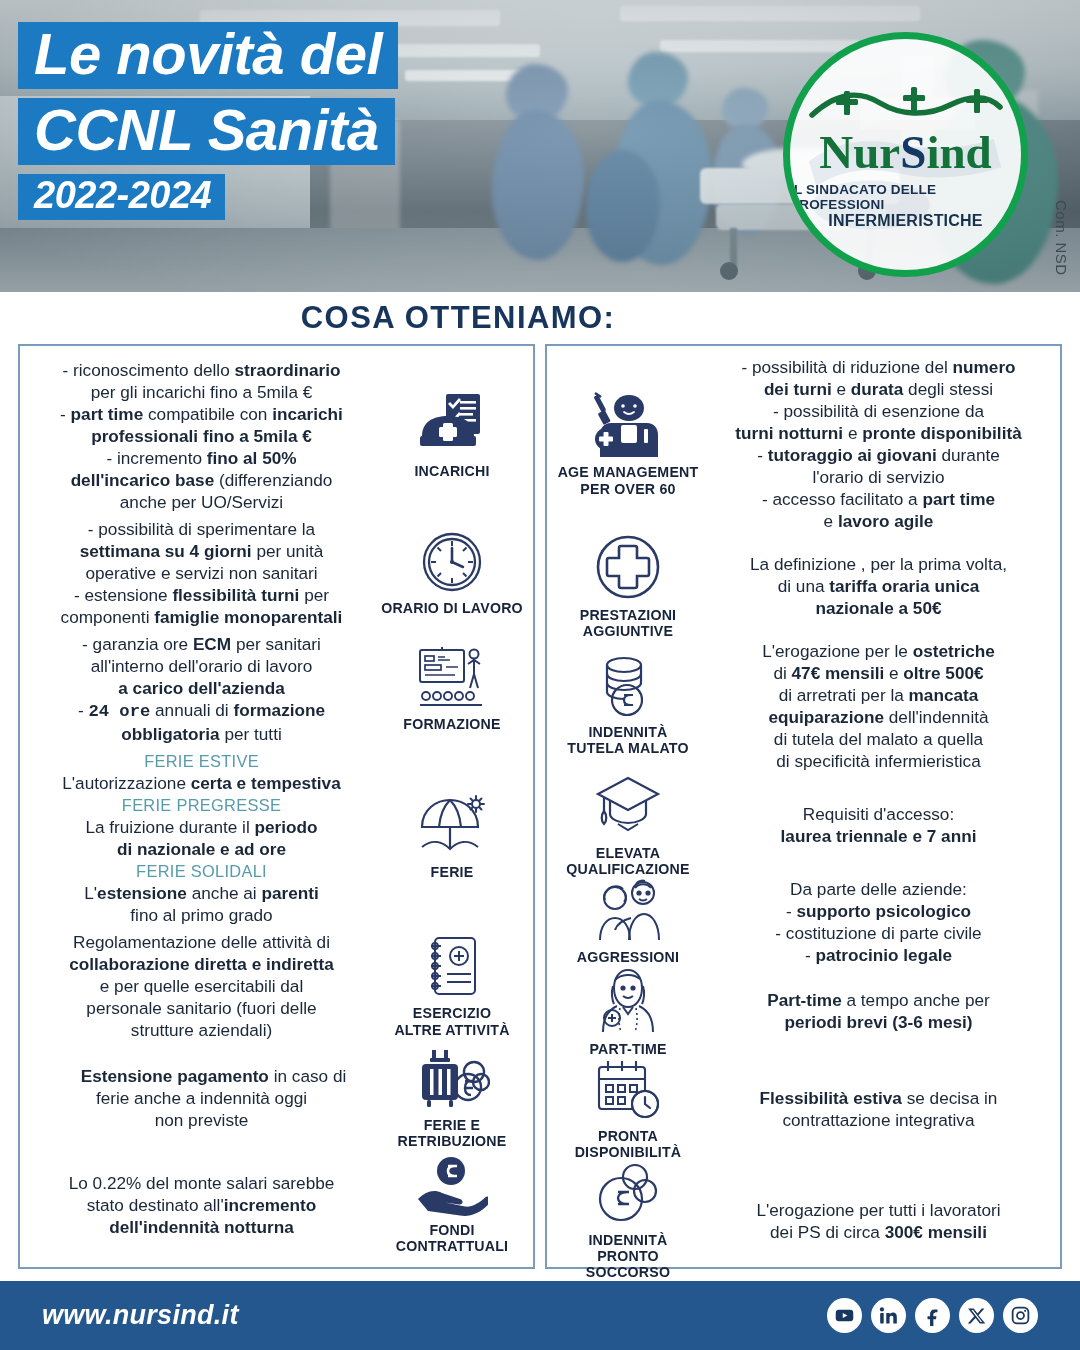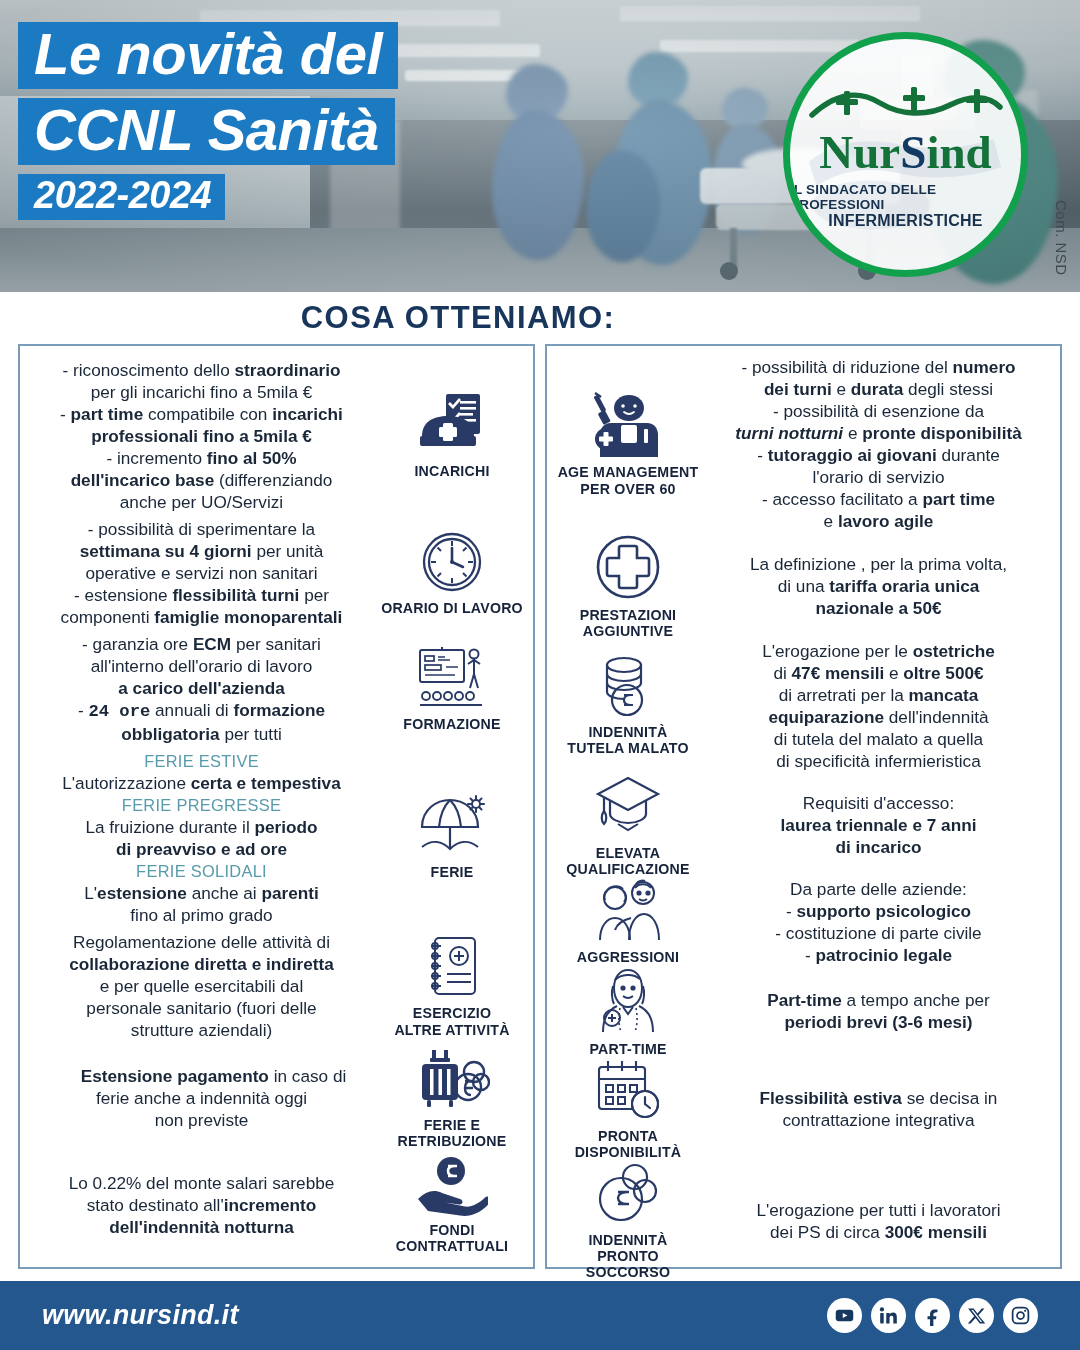--- a/index.html
+++ b/index.html
@@ -272,21 +272,21 @@
               <div>FORMAZIONE</div>
             </div>
           </div>
         </div>
         <div class="row left">
           <div class="txt">
             <div><span class="sub-teal">FERIE ESTIVE</span></div>
             <div><span>L'autorizzazione </span><span style="font-weight: bold;">certa e tempestiva</span></div>
             <div><span class="sub-teal">FERIE PREGRESSE</span></div>
             <div><span>La fruizione durante il </span><span style="font-weight: bold;">periodo</span></div>
-            <div><span style="font-weight: bold;">di preavviso e ad ore</span></div>
+            <div><span style="font-weight: bold;">di nazionale e ad ore</span></div>
             <div><span class="sub-teal">FERIE SOLIDALI</span></div>
             <div><span>L'</span><span style="font-weight: bold;">estensione</span><span> anche ai </span><span style="font-weight: bold;">parenti</span></div>
             <div><span>fino al primo grado</span></div>
           </div>
           <div class="ico">
             <div class="glyph">
               <svg width="72" height="64" viewBox="0 0 72 64" fill="none" stroke="#2a3a66" stroke-width="2.2">
     <path d="M6 32 C6 14 21 5 34 5 C47 5 62 14 62 32 Z"></path>
     <path d="M34 5 C27 12 24 21 23 32 M34 5 C41 12 44 21 45 32"></path>
     <path d="M34 32 v22"></path>
@@ -424,21 +424,21 @@
             </div>
             <div class="cap">
               <div>AGE MANAGEMENT</div>
               <div>PER OVER 60</div>
             </div>
           </div>
           <div class="txt">
             <div><span>-  possibilità di riduzione del </span><span style="font-weight: bold;">numero</span></div>
             <div><span style="font-weight: bold;">dei turni</span><span> e </span><span style="font-weight: bold;">durata</span><span> degli stessi</span></div>
             <div><span>-  possibilità di esenzione da</span></div>
-            <div><span style="font-weight: bold; font-style: italic;">turni notturni</span><span> e </span><span style="font-weight: bold;">pronte disponibilità</span></div>
+            <div><span style="font-weight: bold;">turni notturni</span><span> e </span><span style="font-weight: bold;">pronte disponibilità</span></div>
             <div><span>-  </span><span style="font-weight: bold;">tutoraggio ai giovani</span><span> durante</span></div>
             <div><span>l'orario di servizio</span></div>
             <div><span>- accesso facilitato a </span><span style="font-weight: bold;">part time</span></div>
             <div><span>e </span><span style="font-weight: bold;">lavoro agile</span></div>
           </div>
         </div>
         <div class="row right">
           <div class="ico">
             <div class="glyph">
               <svg width="70" height="70" viewBox="0 0 70 70" fill="none" stroke="#2a3a66" stroke-width="2.6">
@@ -495,21 +495,20 @@
               </svg>
             </div>
             <div class="cap">
               <div>ELEVATA</div>
               <div>QUALIFICAZIONE</div>
             </div>
           </div>
           <div class="txt">
             <div><span>Requisiti d'accesso:</span></div>
             <div><span style="font-weight: bold;">laurea triennale e 7 anni</span></div>
-            <div><span style="font-weight: bold;">di incarico</span></div>
           </div>
         </div>
         <div class="row right">
           <div class="ico">
             <div class="glyph">
               <svg width="74" height="66" viewBox="0 0 74 66" fill="none" stroke="#2a3a66" stroke-width="2">
     <circle cx="24" cy="20" r="11"></circle>
     <path d="M15 14 c3 -6 12 -8 17 -3 M14 22 c-2 -4 0 -8 2 -9 M33 24 c3 -3 2 -9 -1 -11"></path>
     <path d="M9 62 c0 -14 7 -22 15 -22 c8 0 15 8 15 22"></path>
     <circle cx="52" cy="15" r="11"></circle>

